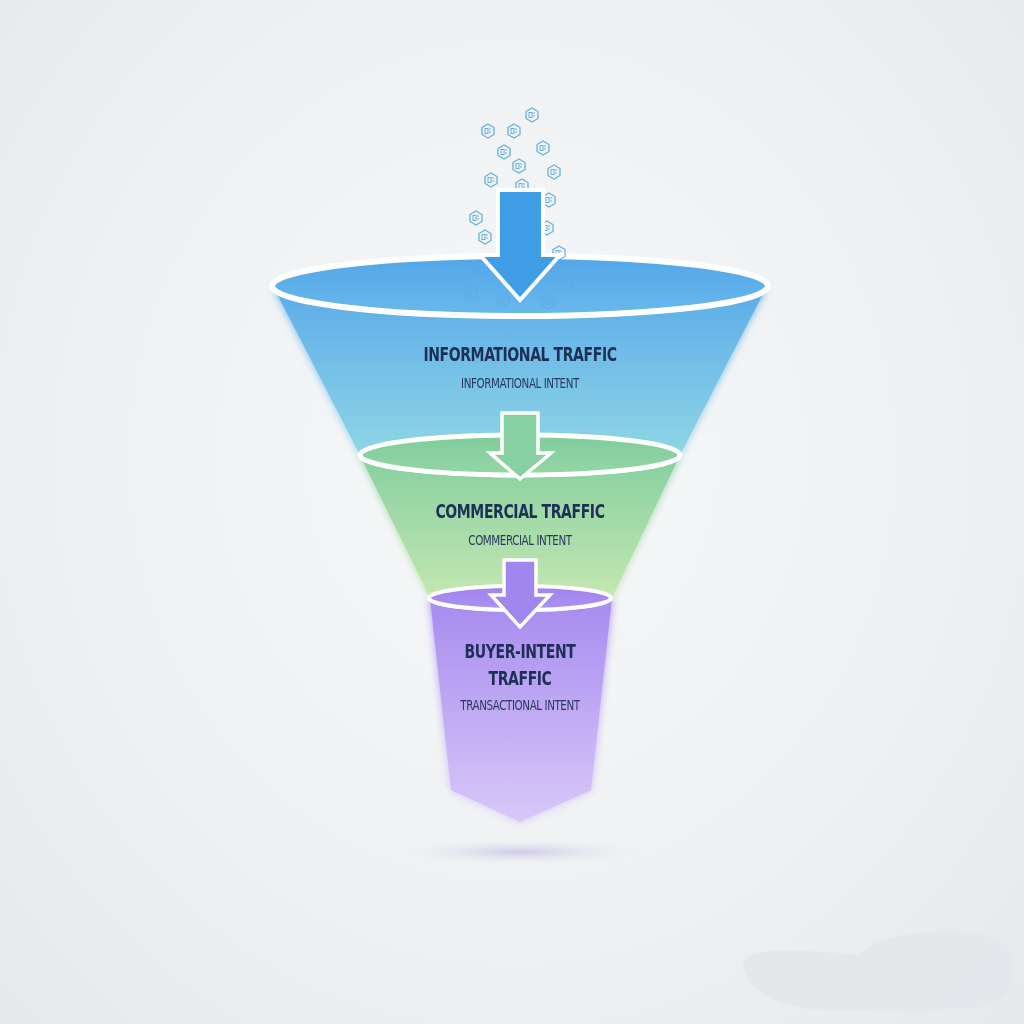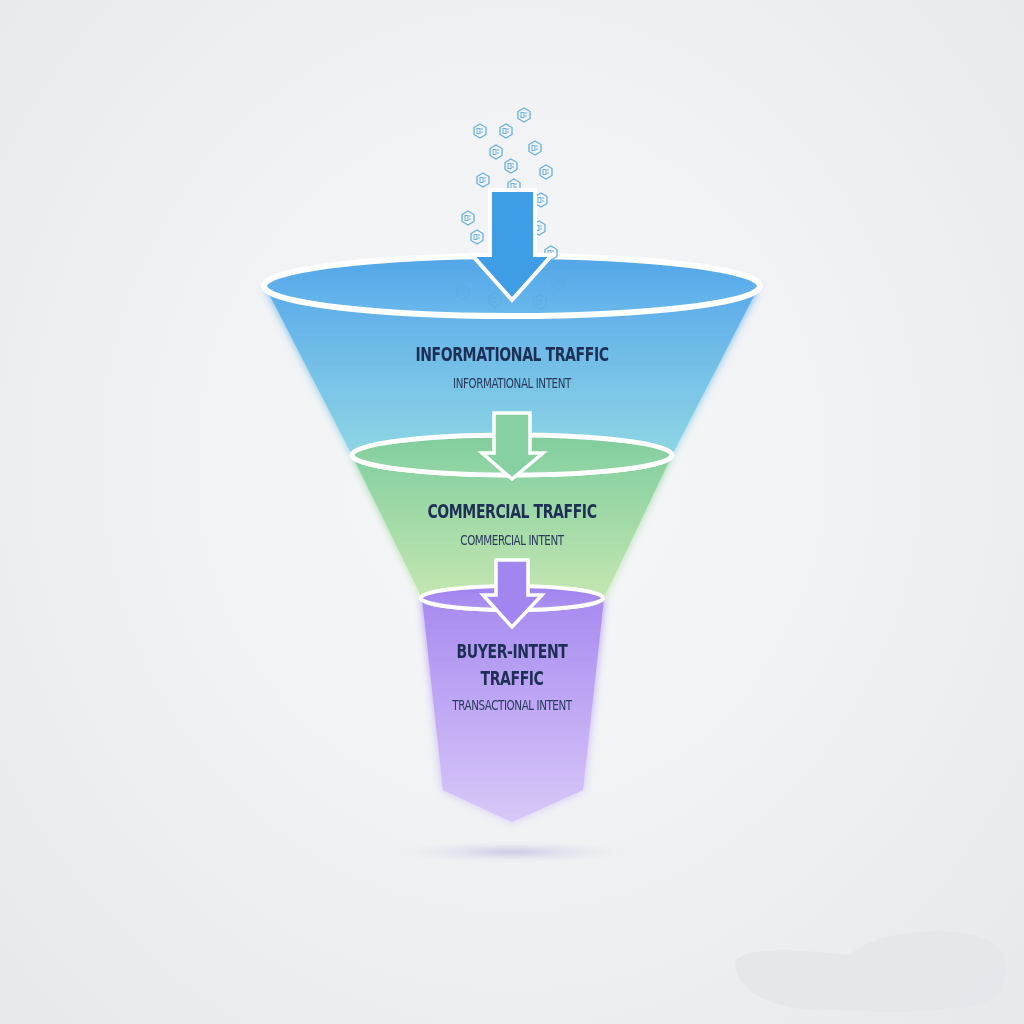--- a/index.html
+++ b/index.html
@@ -9,21 +9,21 @@
       height: 1024px;
       overflow: hidden;
     }
     body {
       background: radial-gradient(ellipse at 50% 45%, #f7f8f9 0%, #eef0f2 60%, #e6e9ec 100%);
       font-family: "Liberation Sans", "DejaVu Sans", sans-serif;
       position: relative;
     }
     #stage {
       position: absolute;
-      left: 0; top: 0;
+      left: 8px; top: 0;
       width: 831px; height: 1024px;
     }
     .label {
       position: absolute;
       left: 0;
       width: 1024px;
       text-align: center;
       color: #1e2f55;
       font-family: "DejaVu Sans", "Liberation Sans", sans-serif;
       font-stretch: condensed;

